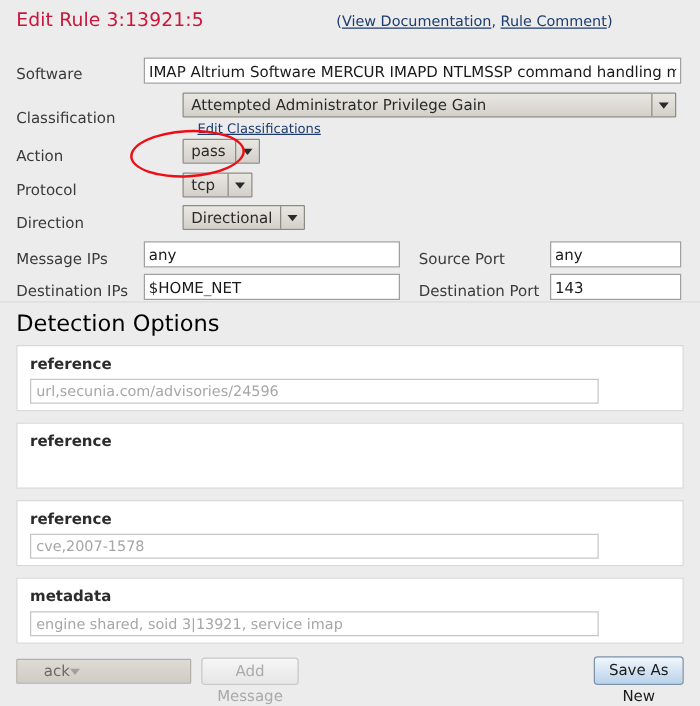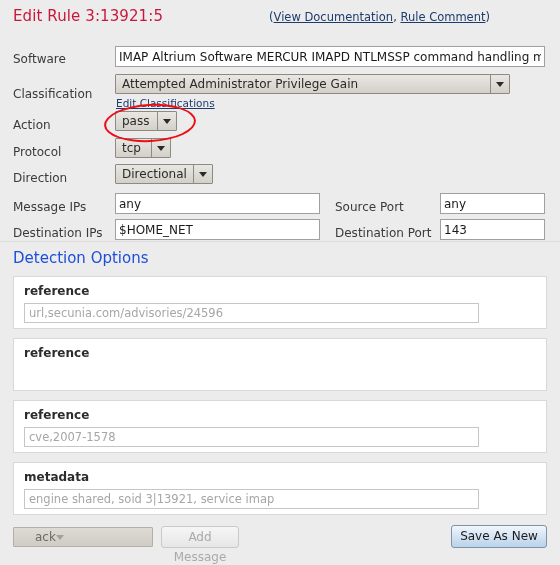--- a/index.html
+++ b/index.html
@@ -79,20 +79,21 @@
     background: linear-gradient(#e9e7e2, #d3d0c9);
     border: 1px solid #8d8a84;
     border-radius: 1px;
     height: 20px;
     font-size: 12px;
     color: #2a2a2a;
     display: flex;
     align-items: center;
     padding: 0 0 0 6px;
     white-space: nowrap;
+    margin-left: 31px;
   }
   .sel .sel-text { flex: 1 1 auto; }
   .sel .sel-sep {
     width: 1px;
     height: 100%;
     background: #8d8a84;
     margin: 0 0 0 4px;
   }
   .sel .arrow {
     width: 18px;
@@ -107,35 +108,36 @@
     border-left: 4.5px solid transparent;
     border-right: 4.5px solid transparent;
     border-top: 5px solid #2a2a2a;
   }
   .edit-link {
     position: absolute;
     font-size: 10.5px;
     color: #1d3c6e;
     text-decoration: underline;
     white-space: nowrap;
+    margin-left: 42px;
   }
 
   
   .divider {
     position: absolute;
     left: 0;
     width: 560px;
     height: 1px;
     background: #dcdcdc;
   }
   .section-title {
     position: absolute;
     left: 13px;
-    font-size: 15px;
-    color: #1d4ed8;
+    font-size: 18px;
+    color: #000000;
     white-space: nowrap;
     text-align: center;
   }
 
   
   .panel {
     position: absolute;
     left: 13px;
     width: 534px;
     box-sizing: border-box;
@@ -201,21 +203,21 @@
     font-family: "DejaVu Sans", "Liberation Sans", sans-serif;
     font-size: 12px;
     color: #aaaaaa;
     text-align: center;
     line-height: 20px;
   }
   .save-btn {
     position: absolute;
     right: 13px;
     top: 525px;
-    width: 96px;
+    width: 72px;
     height: 23px;
     box-sizing: border-box;
     background: linear-gradient(#f0f6fc, #b9d2ea);
     border: 1px solid #7c93a8;
     border-radius: 3px;
     font-family: "DejaVu Sans", "Liberation Sans", sans-serif;
     font-size: 12px;
     color: #1b1b1b;
     text-align: center;
     line-height: 21px;

